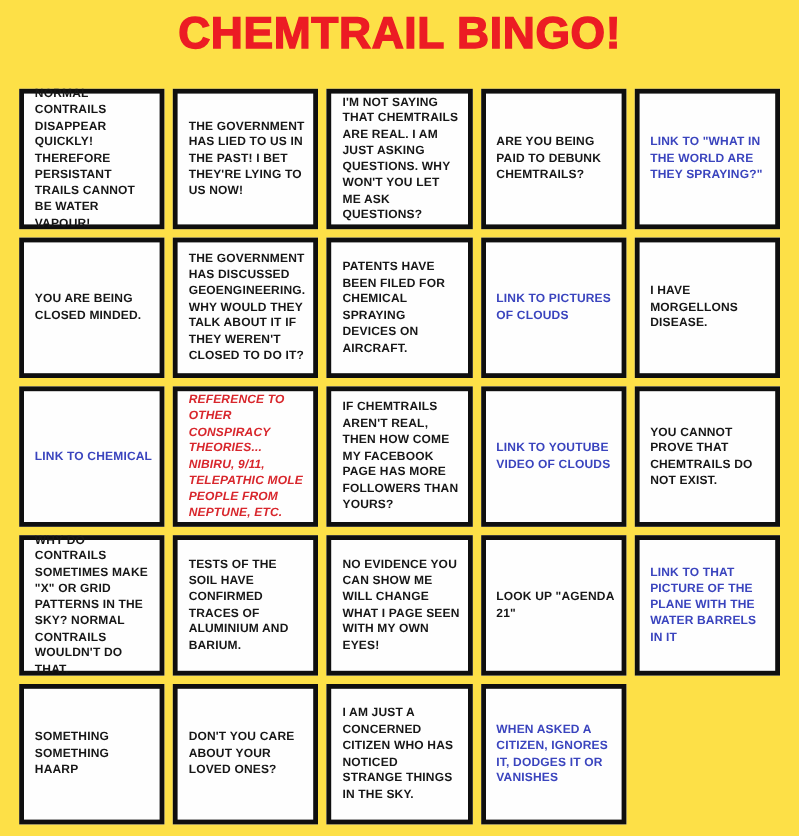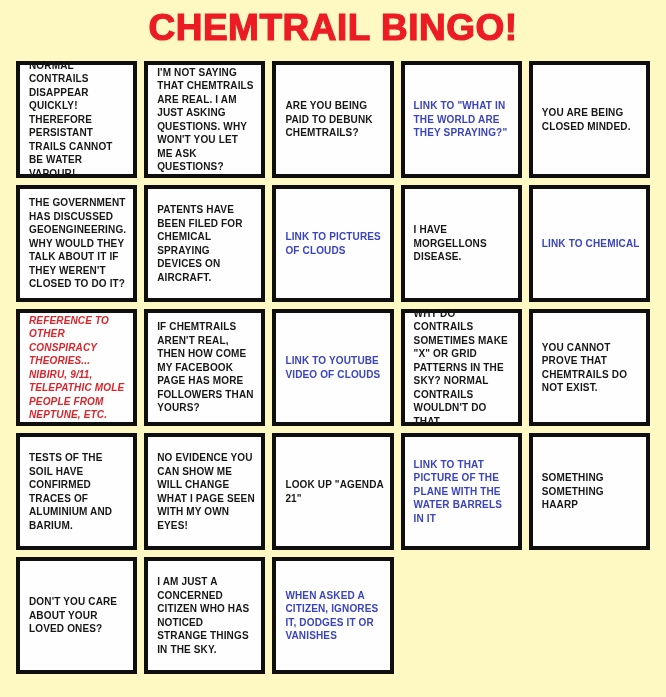--- a/index.html
+++ b/index.html
@@ -9,38 +9,38 @@
   }
   body {
     width: 666px;
     height: 697px;
     overflow: hidden;
     font-family: "Liberation Sans", sans-serif;
   }
   .page {
     width: 666px;
     height: 697px;
-    background: #fef9c3;
+    background: #fde047;
   }
   .title {
     margin: 0;
     padding-top: 8px;
     height: 48px;
     text-align: center;
     font-family: "Liberation Sans", sans-serif;
     font-weight: bold;
     font-size: 37px;
     letter-spacing: 0.5px;
     color: var(--title-red, #ec1c24);
     -webkit-text-stroke: 1.2px currentColor;
     line-height: 1.1;
   }
   .grid {
     width: 634px;
-    margin: 5px auto 0 auto;
+    margin: 18px auto 0 auto;
     display: grid;
     grid-template-columns: repeat(5, 1fr);
     grid-auto-rows: 117px;
     gap: 7px;
   }
   .cell {
     box-sizing: border-box;
     border: 4px solid var(--border-black, #0f0f0f);
     background: #fefefe;
     display: flex;
@@ -60,20 +60,23 @@
   .cell.red span  { color: var(--cell-red, #d8262c); font-style: italic; }
 </style>
 </head>
 <body>
 
 <div class="page">
   <h1 class="title">CHEMTRAIL BINGO!</h1>
   <div class="grid">
       <div class="cell black">
         <span>NORMAL CONTRAILS DISAPPEAR QUICKLY! THEREFORE PERSISTANT TRAILS CANNOT BE WATER VAPOUR!</span>
+      </div>
+      <div class="cell black">
+        <span>THE GOVERNMENT HAS LIED TO US IN THE PAST! I BET THEY'RE LYING TO US NOW!</span>
       </div>
       <div class="cell black">
         <span>I'M NOT SAYING THAT CHEMTRAILS ARE REAL. I AM JUST ASKING QUESTIONS. WHY WON'T YOU LET ME ASK QUESTIONS?</span>
       </div>
       <div class="cell black">
         <span>ARE YOU BEING PAID TO DEBUNK CHEMTRAILS?</span>
       </div>
       <div class="cell blue">
         <span>LINK TO "WHAT IN THE WORLD ARE THEY SPRAYING?"</span>
       </div>
@@ -98,24 +101,24 @@
       <div class="cell red">
         <span>REFERENCE TO OTHER CONSPIRACY THEORIES... NIBIRU, 9/11, TELEPATHIC MOLE PEOPLE FROM NEPTUNE, ETC.</span>
       </div>
       <div class="cell black">
         <span>IF CHEMTRAILS AREN'T REAL, THEN HOW COME MY FACEBOOK PAGE HAS MORE FOLLOWERS THAN YOURS?</span>
       </div>
       <div class="cell blue">
         <span>LINK TO YOUTUBE VIDEO OF CLOUDS</span>
       </div>
       <div class="cell black">
-        <span>WHY DO CONTRAILS SOMETIMES MAKE "X" OR GRID PATTERNS IN THE SKY? NORMAL CONTRAILS WOULDN'T DO THAT.</span>
+        <span>YOU CANNOT PROVE THAT CHEMTRAILS DO NOT EXIST.</span>
       </div>
       <div class="cell black">
-        <span>YOU CANNOT PROVE THAT CHEMTRAILS DO NOT EXIST.</span>
+        <span>WHY DO CONTRAILS SOMETIMES MAKE "X" OR GRID PATTERNS IN THE SKY? NORMAL CONTRAILS WOULDN'T DO THAT.</span>
       </div>
       <div class="cell black">
         <span>TESTS OF THE SOIL HAVE CONFIRMED TRACES OF ALUMINIUM AND BARIUM.</span>
       </div>
       <div class="cell black">
         <span>NO EVIDENCE YOU CAN SHOW ME WILL CHANGE WHAT I PAGE SEEN WITH MY OWN EYES!</span>
       </div>
       <div class="cell black">
         <span>LOOK UP "AGENDA 21"</span>
       </div>

